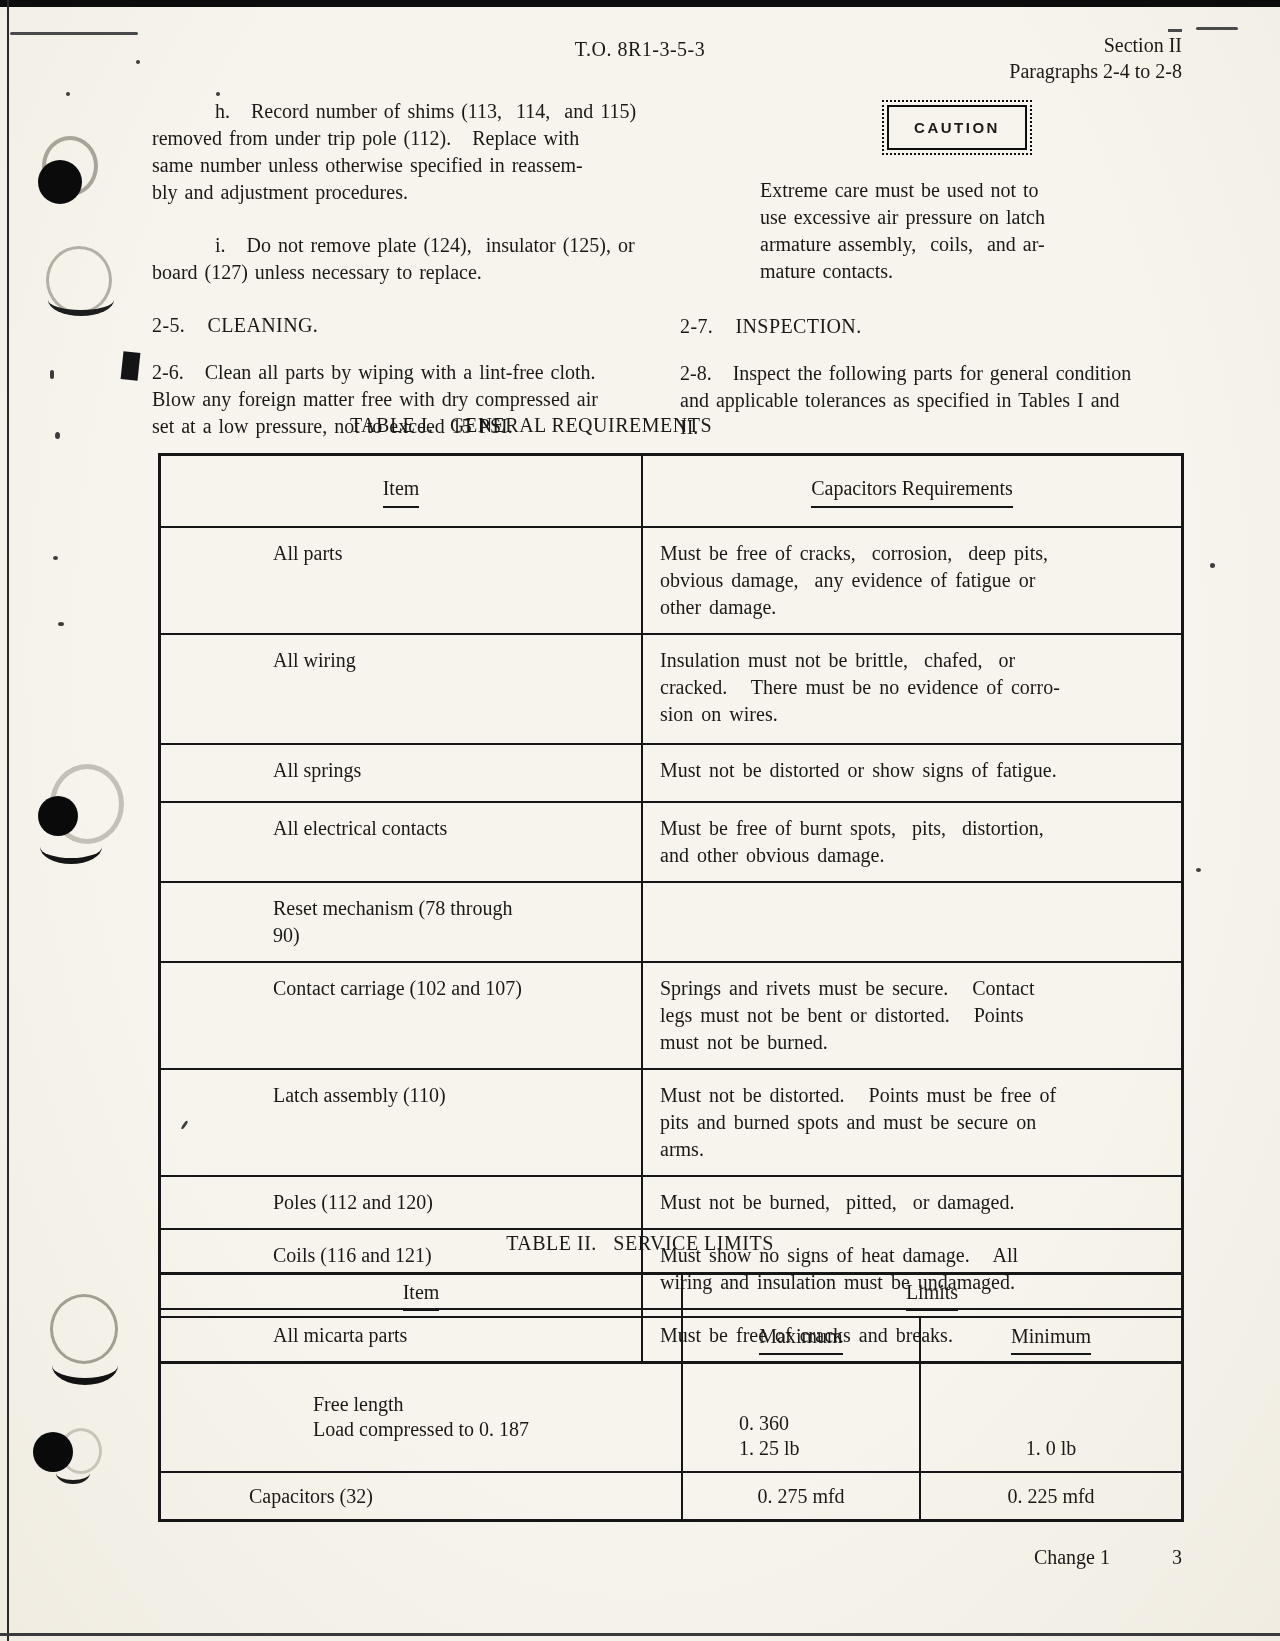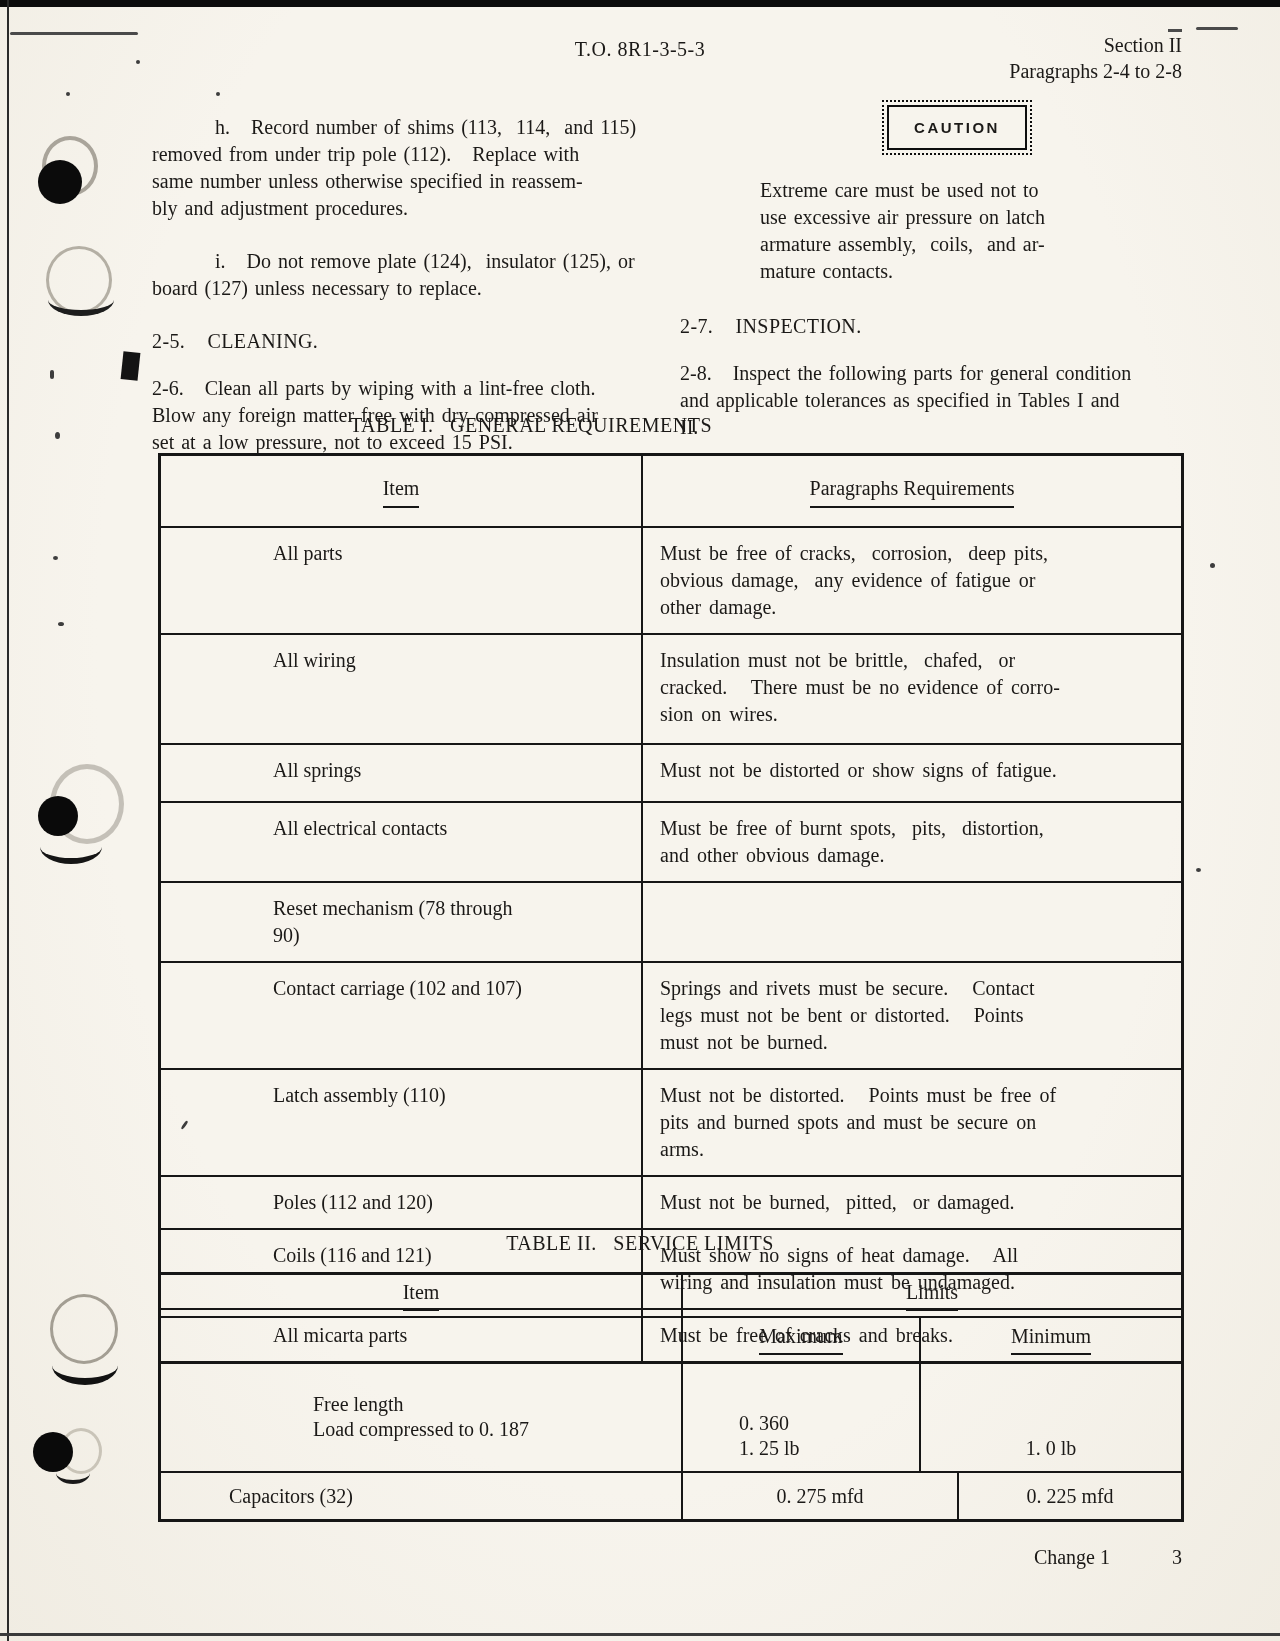--- a/index.html
+++ b/index.html
@@ -43,21 +43,21 @@
   
   .hdr-doc { position:absolute; left:0; top:38px; width:1280px; text-align:center;
              font-size:20px; letter-spacing:.5px; }
   .hdr-right { position:absolute; right:98px; top:32px; text-align:right;
                font-size:20px; line-height:26px; }
 
   
   .col { position:absolute; font-size:20px; line-height:27px; word-spacing:2px; }
   .col-left  { left:152px; top:98px;  width:524px; }
   .col-right { left:680px; top:98px;  width:506px; }
-  .para { margin:16px 0 26px 0; }
+  .para { margin:0 0 26px 0; }
   .h2   { margin:0 0 20px 0; letter-spacing:.4px; }
   .caution-wrap { margin:2px 0 22px 202px; width:150px; }
   .caution-outer { border:2px dotted #0d0d0d; padding:3px; }
   .caution-inner { border:2px solid #0d0d0d; padding:7px 4px; text-align:center;
                    font-family:"Liberation Sans", sans-serif; font-weight:bold;
                    font-size:15px; letter-spacing:2.5px; }
   .caution-text { margin:0 0 28px 80px; }
 
   
   .t1-title { position:absolute; left:0; top:414px; width:1062px; text-align:center;
@@ -94,22 +94,22 @@
   .t2-limits { flex:1; display:flex; flex-direction:column; }
   .t2-subhead { display:flex; min-height:43px; border-bottom:2px solid #161616; }
   .t2-subhead > div { display:flex; align-items:center; justify-content:center; }
   .t2-maxcol { width:238px; border-right:2px solid #161616; box-sizing:border-box; }
   .t2-mincol { flex:1; }
   .t2-vals { flex:1; display:flex; }
   .t2-max-v { padding:48px 0 10px 56px; white-space:pre-wrap; }
   .t2-min-v { padding-top:73px; text-align:center; }
   .t2-caps { display:flex; border-top:2px solid #161616; min-height:46px; }
   .t2-caps > div { display:flex; align-items:center; }
-  .t2-cap-item { width:522px; border-right:2px solid #161616; box-sizing:border-box; padding-left:68px; }
-  .t2-cap-max  { width:276px; border-right:2px solid #161616; box-sizing:border-box; justify-content:center; }
+  .t2-cap-item { width:522px; border-right:2px solid #161616; box-sizing:border-box; padding-left:88px; }
+  .t2-cap-max  { width:238px; border-right:2px solid #161616; box-sizing:border-box; justify-content:center; }
   .t2-cap-min  { flex:1; justify-content:center; }
 
   
   .footer { position:absolute; top:1546px; right:98px; font-size:20px; }
   .footer .chg { margin-right:62px; }
 </style>
 </head>
 <body>
 
 <div class="page">
@@ -179,21 +179,21 @@
 II.</p>
   </div>
 
   <div class="t1-title">TABLE I.   GENERAL REQUIREMENTS</div>
   <div class="t1">
     <div class="t1-h">
       <div>
           <span class="ul">Item</span>
         </div>
       <div>
-          <span class="ul">Paragraphs Requirements</span>
+          <span class="ul">Capacitors Requirements</span>
         </div>
     </div>
     <div class="t1-row">
       <div class="t1-item rh1">All parts</div>
       <div class="t1-req">Must be free of cracks,  corrosion,  deep pits,
 obvious damage,  any evidence of fatigue or
 other damage.</div>
     </div>
     <div class="t1-row">
       <div class="t1-item rh2">All wiring</div>

